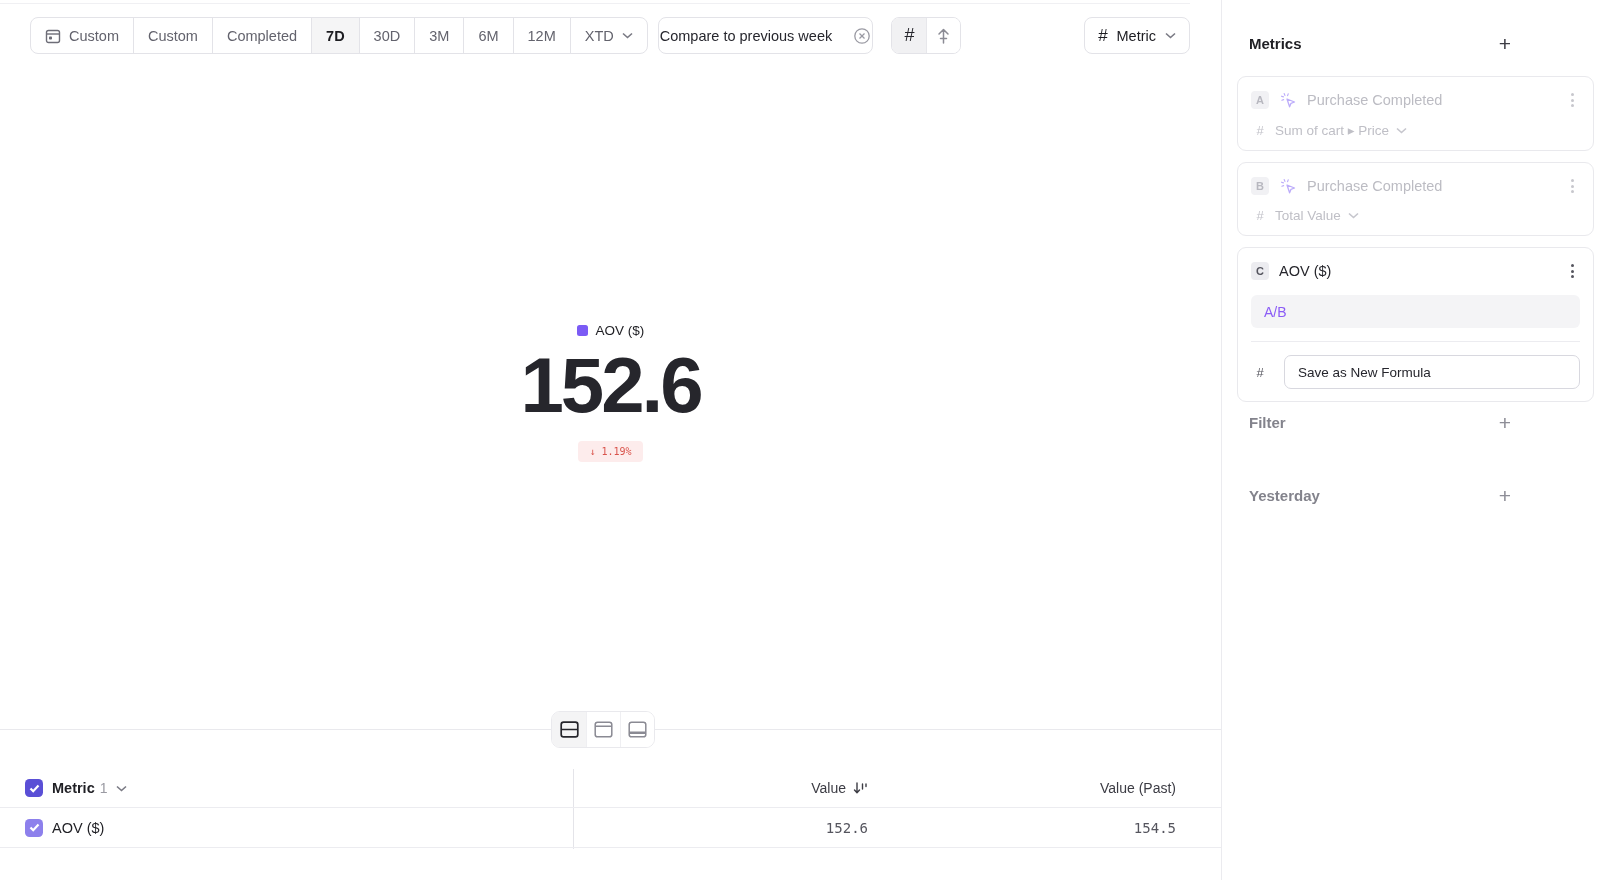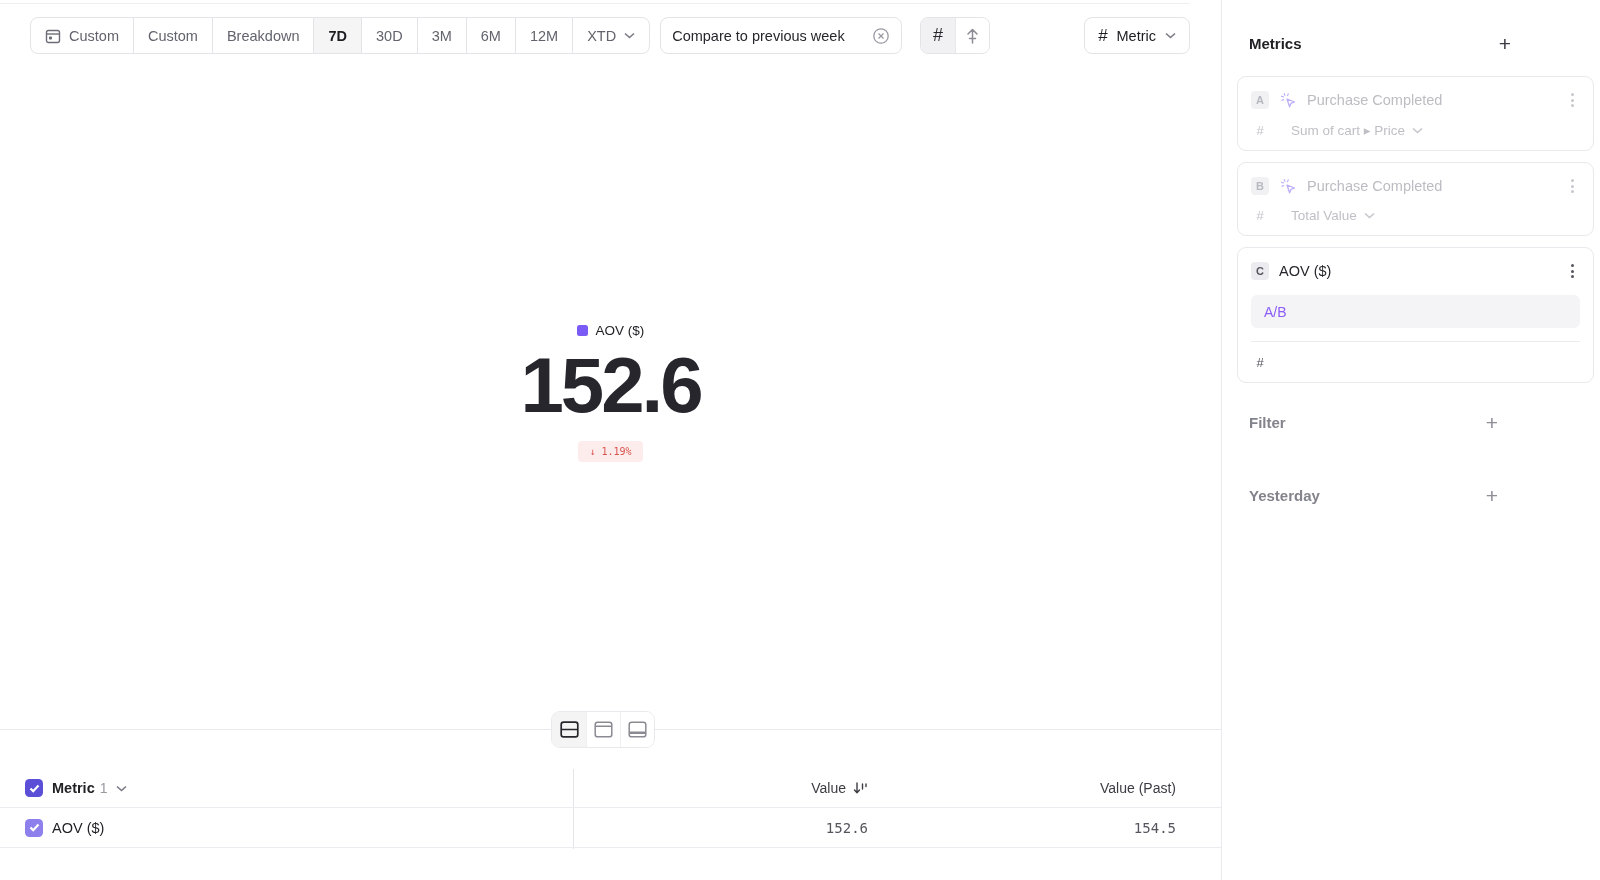--- a/index.html
+++ b/index.html
@@ -16,21 +16,21 @@
     display:flex; align-items:stretch; }
   .dategroup { display:flex; }
   .dbtn { display:flex; align-items:center; gap:8px; padding:0 14px; background:#fff;
     border:1px solid #e3e3e8; margin-left:-1px; color:#63636d; font-size:14.5px;
     cursor:pointer; white-space:nowrap; }
   .dbtn:first-child { border-radius:8px 0 0 8px; margin-left:0; }
   .dbtn:last-child { border-radius:0 8px 8px 0; }
   .dbtn.selected { background:#f5f5f6; color:#1c1c21; font-weight:700; z-index:2; }
   .cal-icon { width:16px; height:16px; color:#6d6d77; }
 
-  .chip { display:flex; align-items:center; gap:27px; margin-left:10px; padding:0 11px;
+  .chip { display:flex; align-items:center; gap:21px; margin-left:10px; padding:0 1px;
     border:1px solid #e3e3e8; border-radius:8px; background:#fff; font-size:14.5px;
     color:#26262d; cursor:pointer; }
   .chip svg { color:#9a9aa3; }
 
   .seg { display:flex; margin-left:18px; border:1px solid #e3e3e8; border-radius:8px;
     overflow:hidden; }
   .segbtn { width:34px; display:flex; align-items:center; justify-content:center;
     background:#fff; cursor:pointer; color:#8b8b94; }
   .segbtn.active { background:#f1f1f3; color:#26262c; }
   .segbtn + .segbtn { border-left:1px solid #e7e7eb; }
@@ -103,35 +103,35 @@
   .card-title { margin-left:10px; font-size:14.5px; }
   .title-dim { color:#bcbcc3; }
   .title-on { color:#26262c; font-size:14.5px; margin-left:10px; }
   .kebab { margin-left:auto; display:flex; flex-direction:column; gap:2.5px; padding:4px 6px;
     cursor:pointer; }
   .kebab i { width:3px; height:3px; border-radius:50%; display:block; }
   .kebab.dim i { background:#c7c7cd; }
   .kebab.on i { background:#55555e; }
   .card-row2 { display:flex; align-items:center; margin-top:11px; }
   .row2-hash { width:18px; text-align:center; font-size:13px; color:#c3c3ca; }
-  .row2-sub { margin-left:22px; font-size:13.5px; color:#bfbfc6; }
+  .row2-sub { margin-left:6px; font-size:13.5px; color:#bfbfc6; }
   .row2-chev { margin-left:7px; }
   .chev.dim { stroke:#c6c6cd; }
 
   .formula-input { margin-top:13px; height:33px; background:#f4f4f6; border-radius:6px;
     display:flex; align-items:center; padding-left:13px; font-size:14px; color:#8b5cf6;
     cursor:text; }
   .card-row3 { display:flex; align-items:center; margin-top:0; border-top:1px solid #ececf0;
     padding-top:13px; margin-top:13px; }
   .row3-hash { width:18px; text-align:center; font-size:13px; color:#55555e; }
   .save-btn { margin-left:15px; flex:1; height:34px; border:1px solid #d8d8df; border-radius:7px;
     background:#fff; display:flex; align-items:center; padding-left:13px; font-size:13.5px;
     color:#26262d; cursor:pointer; }
 
-  .sb-section { position:absolute; left:27px; right:63px; display:flex; align-items:center;
+  .sb-section { position:absolute; left:27px; right:50px; display:flex; align-items:center;
     justify-content:space-between; }
   .sb-section .label { font-size:15px; font-weight:700; color:#83838c; }
 </style>
 </head>
 <body>
 
 <div class="main">
   <div class="top-hairline"></div>
 
   <div class="toolbar">
@@ -141,21 +141,21 @@
             <rect x="1.5" y="2.5" width="13" height="12" rx="2" fill="none" stroke="currentColor" stroke-width="1.4"></rect>
             <line x1="1.5" y1="6" x2="14.5" y2="6" stroke="currentColor" stroke-width="1.4"></line>
             <rect x="4" y="8.5" width="3" height="3" rx="0.8" fill="currentColor"></rect>
           </svg>
         <span>Custom</span>
       </div>
       <div class="dbtn">
           <span>Custom</span>
         </div>
       <div class="dbtn">
-          <span>Breakdown</span>
+          <span>Completed</span>
         </div>
       <div class="dbtn selected">
           <span>7D</span>
         </div>
       <div class="dbtn">
           <span>30D</span>
         </div>
       <div class="dbtn">
           <span>3M</span>
         </div>
@@ -336,20 +336,21 @@
         <span class="title-on">AOV ($)</span>
         <span class="kebab on">
             <i></i>
             <i></i>
             <i></i>
           </span>
       </div>
       <div class="formula-input">A/B</div>
       <div class="card-row3">
         <span class="row3-hash">#</span>
+        <div class="save-btn">Save as New Formula</div>
       </div>
     </div>
   </div>
 
   <div class="sb-section" style="top:412px;">
     <span class="label">Filter</span>
     <span class="plus gray">+</span>
   </div>
 
   <div class="sb-section" style="top:485px;">

